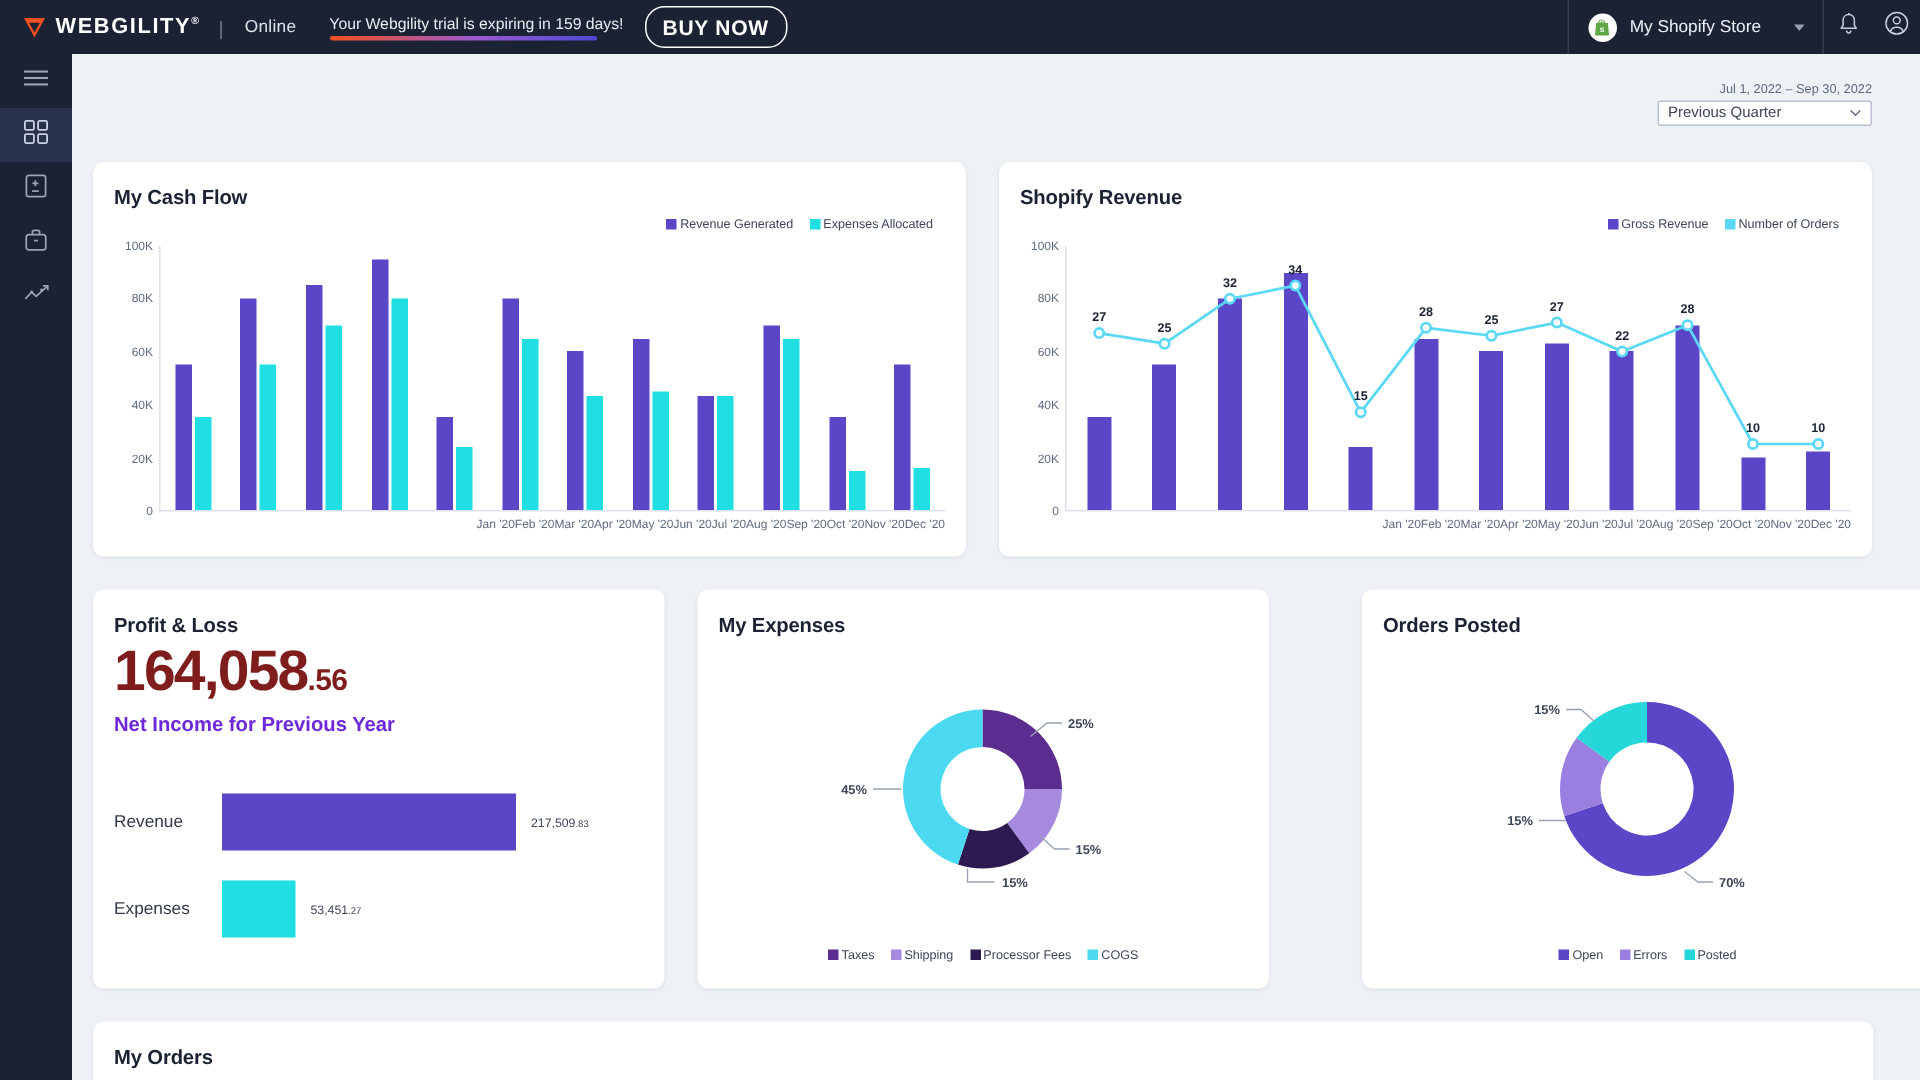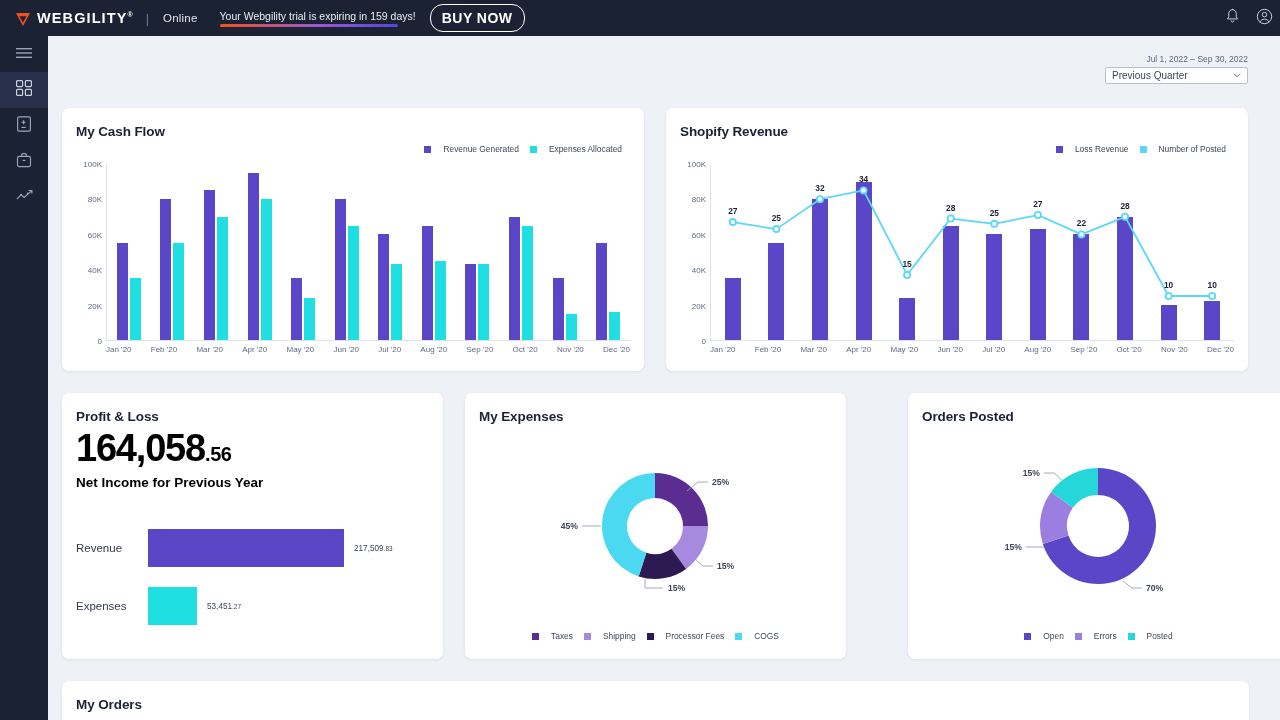--- a/index.html
+++ b/index.html
@@ -106,21 +106,21 @@
   #card-shopify    { left: 618px; top: 72px;  width: 582px; height: 263px; }
   #card-pl         { left: 14px;  top: 357px; width: 381px; height: 266px; }
   #card-expenses   { left: 417px; top: 357px; width: 381px; height: 266px; }
   #card-orders     { left: 860px; top: 357px; width: 381px; height: 266px; }
   #card-myorders   { left: 14px;  top: 645px; width: 1187px; height: 110px; }
 
   .card-title-pos { position: absolute; left: 14px; top: 16px; }
 
   
   .legend { display: flex; align-items: center; gap: 11px; }
-  .legend-item { display: flex; align-items: center; gap: 12px; }
+  .legend-item { display: flex; align-items: center; gap: 2px; }
   .legend-swatch { width: 7px; height: 7px; display: inline-block; }
   .legend-label { font-size: 8.4px; color: #3d4659; white-space: nowrap; }
   .legend-top-right { position: absolute; right: 22px; top: 36px; }
 
   
   .plot { position: absolute; }
   .yaxis { position: absolute; left: 0; top: 0; width: 30px; height: 100%; }
   .ytick {
     position: absolute; right: 4px; font-size: 8px; color: #5d6a80;
     transform: translateY(-50%); white-space: nowrap;
@@ -133,36 +133,36 @@
     position: absolute; left: 0; top: 0; right: 0; bottom: 0;
     display: flex; align-items: flex-end; justify-content: space-around;
   }
   .bar-group { display: flex; align-items: flex-end; gap: 2px; height: 100%; }
   .bar { width: 11px; }
   .bar.rev { background: #5b46c8; }
   .bar.exp { background: #1fdfe3; }
   .bar.gross { background: #5b46c8; width: 16px; }
   .xlabels {
     position: absolute; left: 30px; right: 0; bottom: 0; height: 16px;
-    display: flex; justify-content: space-between; align-items: center;
+    display: flex; justify-content: flex-end; align-items: center;
   }
   .xlabel { font-size: 8px; color: #5d6a80; white-space: nowrap; text-align: center; }
 
   svg.overlay { position: absolute; left: 0; top: 0; overflow: visible; }
 
   
   .pl-big {
     position: absolute; left: 14px; top: 36px;
-    font-size: 38px; font-weight: 700; color: #000000; letter-spacing: -1.2px;
+    font-size: 38px; font-weight: 700; color: #7f1d1d; letter-spacing: -1.2px;
     line-height: 1;
   }
   .pl-big .cents { font-size: 20px; letter-spacing: -.4px; }
   .pl-sub {
     position: absolute; left: 14px; top: 82px;
-    font-size: 13.5px; font-weight: 700; color: #000000;
+    font-size: 13.5px; font-weight: 700; color: #6d28d9;
   }
   .pl-row { position: absolute; display: flex; align-items: center; }
   .pl-row-label { width: 72px; font-size: 11.5px; color: #32394a; }
   .pl-bar { height: 38px; }
   .pl-bar.rev { background: #5b46c8; }
   .pl-bar.exp { background: #1fdfe3; }
   .pl-value { font-size: 8.2px; color: #3d4659; margin-left: 10px; white-space: nowrap; }
   .pl-value .cents { font-size: 6.4px; }
 
   
@@ -190,20 +190,35 @@
       <span class="logo-sub">Online</span>
     </div>
 
     <div class="trial">
       <span class="trial-text">Your Webgility trial is expiring in 159 days!</span>
       <span class="trial-bar"></span>
     </div>
     <button class="buy-now">BUY NOW</button>
 
     <div class="topbar-right">
+      <div class="store-sel">
+        <span class="store-avatar">
+          <svg width="13" height="13" viewBox="0 0 16 16">
+            <path d="M4 4.2 C4 2.4 5.3 1.2 7 1.2 C8.7 1.2 10 2.4 10 4.2 L12.2 4.2 L13.2 14.4 L1.6 14.4 L2.6 4.2 Z" fill="#5fa844"></path>
+            <path d="M5.6 4.2 C5.6 3 6.2 2.3 7 2.3 C7.8 2.3 8.4 3 8.4 4.2" fill="none" stroke="#ffffff" stroke-width="0.9"></path>
+            <text x="7.4" y="11.6" font-size="7" font-family="Liberation Sans, sans-serif" fill="#ffffff" text-anchor="middle" font-weight="bold">s</text>
+          </svg>
+        </span>
+        <span class="store-name">My Shopify Store</span>
+        <span class="store-caret">
+          <svg width="7" height="5" viewBox="0 0 8 5">
+              <path d="M0 0 L8 0 L4 5 Z" fill="#93a0b5"></path>
+            </svg>
+        </span>
+      </div>
       <div class="icon-btn">
         <span>
           <svg width="15" height="16" viewBox="0 0 16 17">
             <path d="M8 1.8 C5.6 1.8 4 3.5 4 5.8 L4 9.4 L2.6 11.6 L13.4 11.6 L12 9.4 L12 5.8 C12 3.5 10.4 1.8 8 1.8 Z" fill="none" stroke="#c8cfdd" stroke-width="1.05" stroke-linejoin="round"></path>
             <path d="M6.5 13.2 C6.5 14.2 7.1 14.9 8 14.9 C8.9 14.9 9.5 14.2 9.5 13.2" fill="none" stroke="#c8cfdd" stroke-width="1.05"></path>
             <path d="M8 1.8 L8 0.7" stroke="#c8cfdd" stroke-width="1.05"></path>
           </svg>
         </span>
       </div>
       <div class="icon-btn">
@@ -372,25 +387,25 @@
             <span class="xlabel">Dec '20</span>
           </div>
       </div>
     </div>
 
     <div class="card" id="card-shopify">
       <div class="card-title card-title-pos">Shopify Revenue</div>
       <div class="legend legend-top-right" id="legend-shopify">
           <div class="legend-item">
             <span class="legend-swatch" style="background: rgb(91, 70, 200);"></span>
-            <span class="legend-label">Loss Revenue</span>
+            <span class="legend-label">Gross Revenue</span>
           </div>
           <div class="legend-item">
             <span class="legend-swatch" style="background: rgb(90, 216, 245);"></span>
-            <span class="legend-label">Number of Posted</span>
+            <span class="legend-label">Number of Orders</span>
           </div>
         </div>
       <div class="plot" id="plot-shopify" style="left:14px; top:56px; right:14px; bottom:14px;">
         <div class="yaxis" id="yaxis-shopify" style="bottom: 16px; height: auto; top: 0px;">
             <span class="ytick" style="top: 100%;">0</span>
             <span class="ytick" style="top: 80%;">20K</span>
             <span class="ytick" style="top: 60%;">40K</span>
             <span class="ytick" style="top: 40%;">60K</span>
             <span class="ytick" style="top: 20%;">80K</span>
             <span class="ytick" style="top: 0%;">100K</span>

